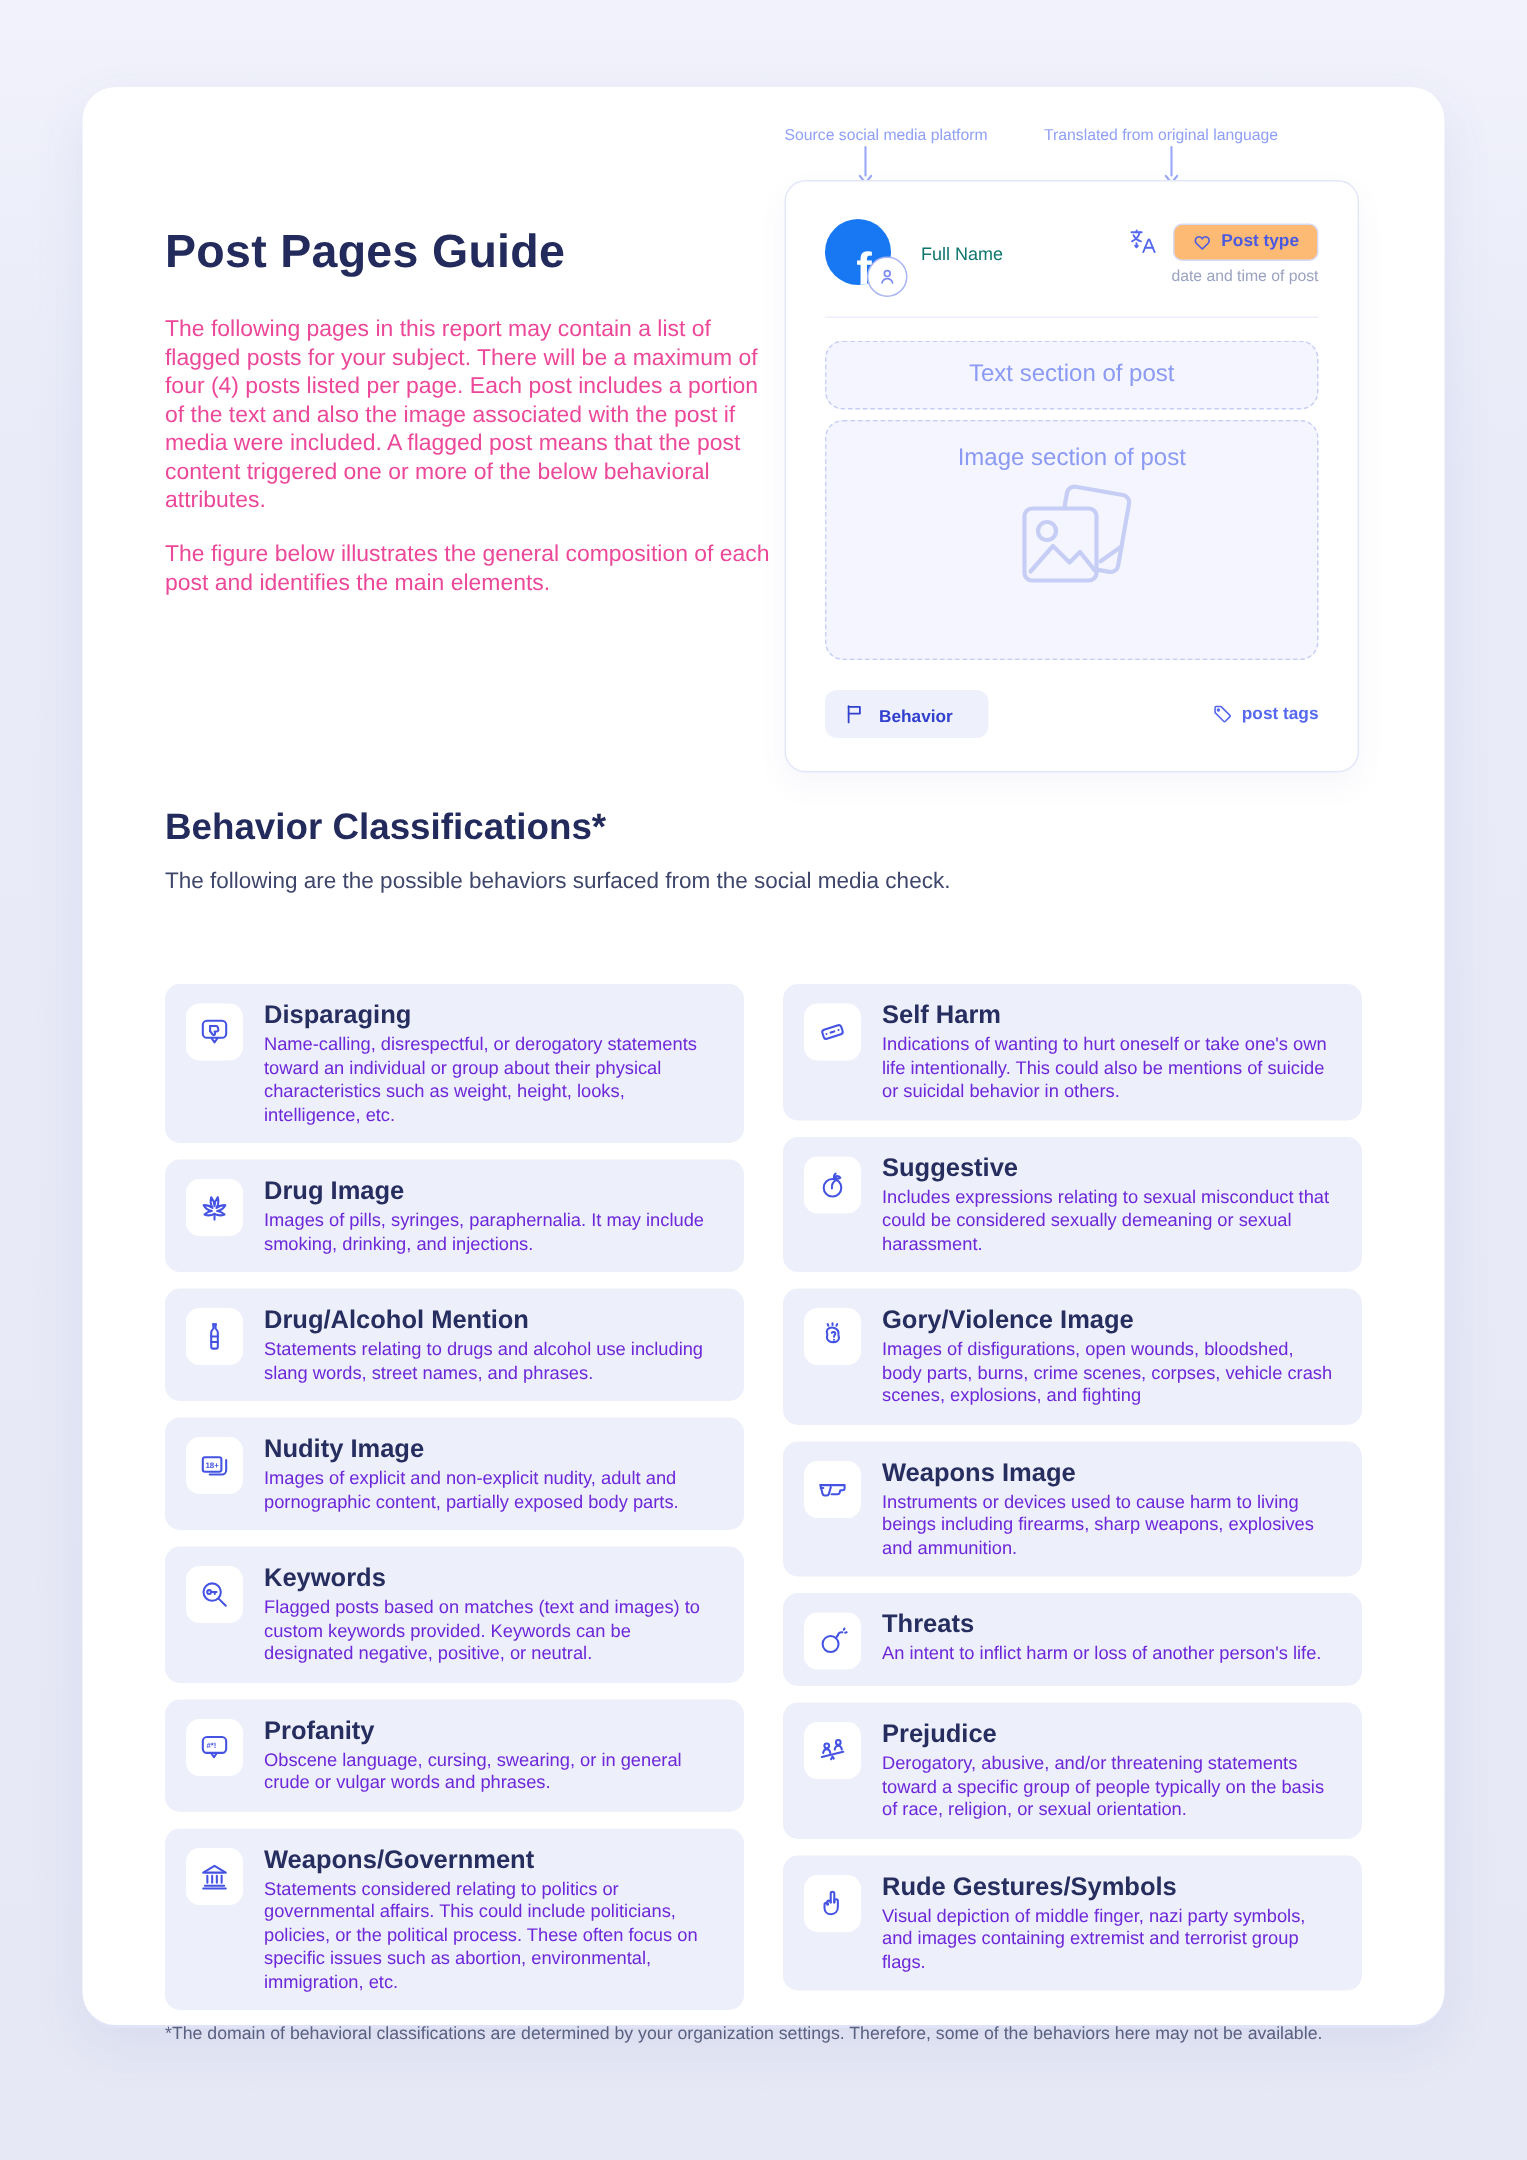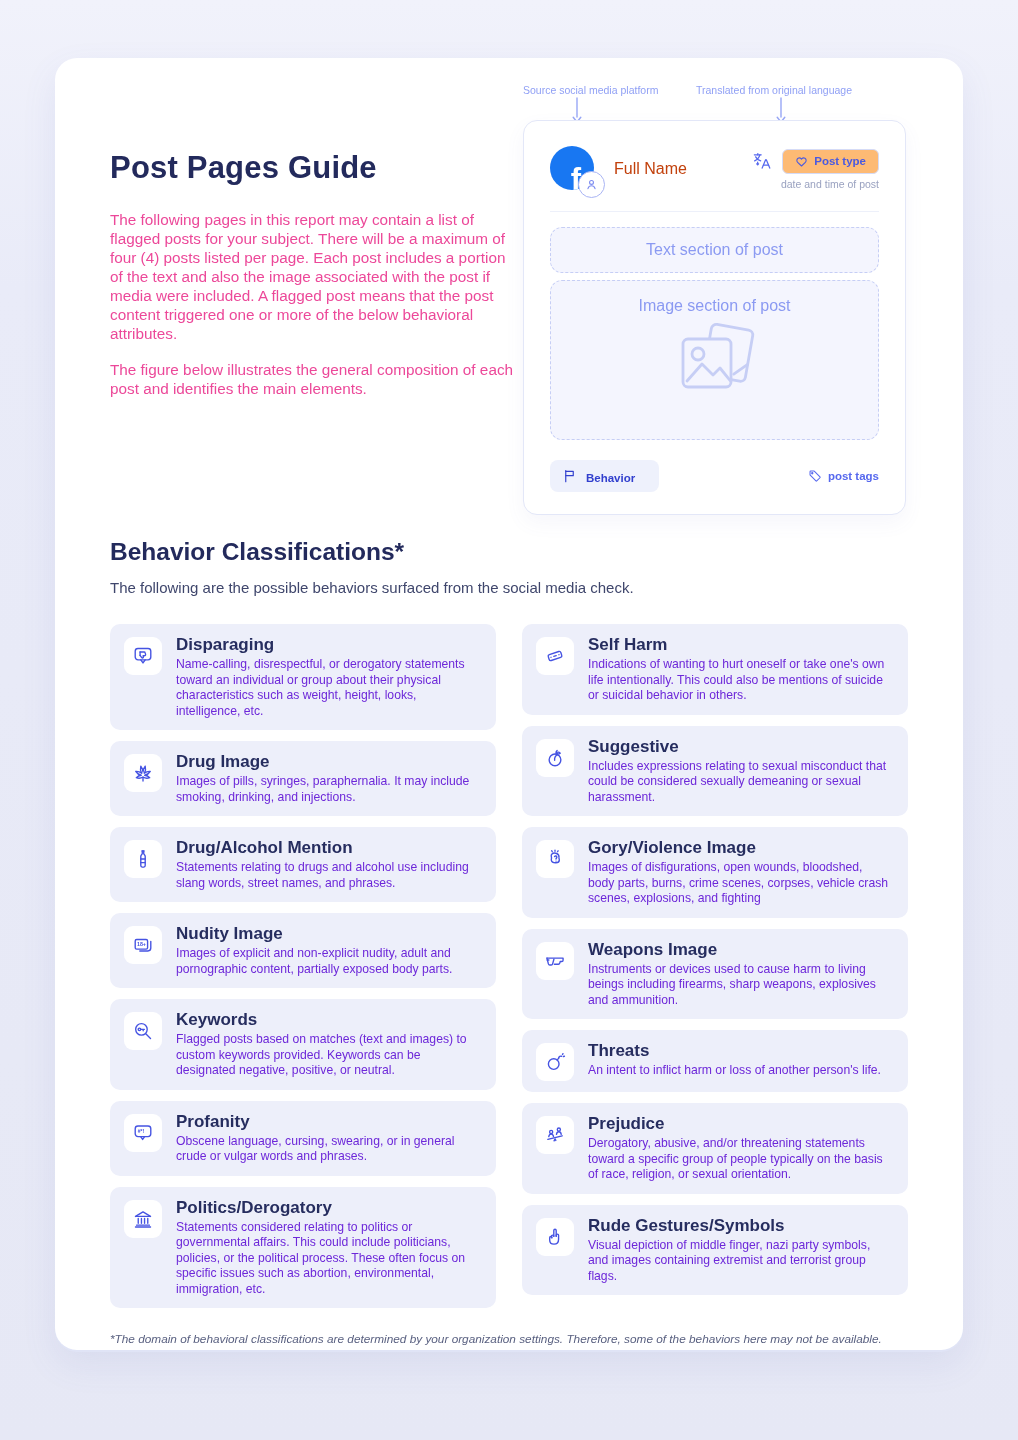--- a/index.html
+++ b/index.html
@@ -36,48 +36,48 @@
     padding:24px 26px 0 26px; position:relative;
   }
   .ph { display:flex; align-items:center; height:48px; }
   .fb-wrap { position:relative; width:46px; height:46px; flex:none; }
   .fb-circle { width:44px; height:44px; border-radius:50%; background:#1877f2;
     display:flex; align-items:flex-end; justify-content:center; overflow:hidden; }
   .fb-f { color:#fff; font-weight:700; font-size:31px; line-height:1; transform:translate(4px,5px); }
   .avatar-badge { position:absolute; right:-9px; bottom:-6px; width:27px; height:27px;
     border-radius:50%; background:#fff; border:1.4px solid #a9b4f4;
     display:flex; align-items:center; justify-content:center; }
-  .full-name { margin-left:18px; font-size:16px; color:#c2410c; }
+  .full-name { margin-left:18px; font-size:12px; color:#0f766e; }
   .ph-right { margin-left:auto; display:flex; flex-direction:column; align-items:flex-end; }
   .ph-row { display:flex; align-items:center; gap:10px; }
   .post-type-btn { display:flex; align-items:center; gap:6px; border:1px solid #d5dbf6;
     border-radius:6px; padding:5px 12px; background:#fdba74; color:#4a5ae0;
     font-size:11.5px; font-weight:700; }
   .date-lbl { margin-top:4px; font-size:10.5px; color:#9aa2c0; }
   .pc-divider { height:1px; background:#edf0fa; margin-top:18px; }
   .dash-sec { border:1.5px dashed #c6cef5; border-radius:12px; background:#f4f5fe;
     color:#8b9af2; font-size:16px; }
   .text-sec { margin-top:15px; height:46px; display:flex; align-items:center; justify-content:center; }
   .img-sec { margin-top:7px; height:160px; display:flex; flex-direction:column; align-items:center; padding-top:16px;text-align:center; }
   .img-sec svg { margin-top:6px; }
   .pc-foot { display:flex; align-items:center; justify-content:space-between; margin-top:20px; }
   .behavior-chip { display:flex; align-items:flex-end; gap:9px; background:#eef1fc;
     border-radius:8px; padding:8px 24px 8px 12px; color:#3240ce; font-size:11.5px; font-weight:700; }
   .post-tags { display:flex; align-items:center; gap:6px; color:#5668ee; font-size:11.5px; font-weight:700; }
   
   .classify-head h2 { margin:0; font-size:24.5px; font-weight:600; color:#232a5c; }
   .classify-sub { margin-top:13px; font-size:15px; color:#3f466c; }
   .columns { display:flex; gap:26px; margin-top:28px; }
-  .col { display:flex; flex-direction:column; gap:11px; width:387px; }
+  .col { display:flex; flex-direction:column; gap:11px; width:387px;margin-top:32px; }
   .bcard { background:#edeffa; border-radius:10px; padding:11px 18px 11px 14px; display:flex; gap:14px; }
   .tile { width:38px; height:38px; background:#fff; border-radius:9px; flex:none;
     display:flex; align-items:center; justify-content:center; margin-top:2px; }
   .btext h3 { margin:0 0 3px; font-size:17px; font-weight:600; color:#262d5f; line-height:19px; }
   .btext p { margin:0; font-size:12.2px; line-height:15.5px; color:#6d28d9; }
-  .footnote { margin-top:24px; font-size:11.8px; font-style:italic; color:#596080; }
+  .footnote { margin-top:8px; font-size:11.8px; color:#596080; }
   svg { display:block; }
   .ic { stroke:#4553e2; stroke-width:1.5; fill:none; stroke-linecap:round; stroke-linejoin:round; }
 </style>
 </head>
 <body>
 
 <div class="sheet">
 
   <div class="intro">
     <h1>Post Pages Guide</h1>
@@ -293,21 +293,21 @@
           <svg width="22" height="22" viewBox="0 0 24 24">
               <g class="ic" stroke-width="1.4">
             <path d="M3.8 9.2L12 4.2l8.2 5"></path>
             <path d="M5 9.2h14"></path>
             <path d="M6.8 11.4v5.2 M10.3 11.4v5.2 M13.7 11.4v5.2 M17.2 11.4v5.2"></path>
             <path d="M5 18.7h14 M3.8 20.7h16.4"></path>
           </g>
             </svg>
         </div>
         <div class="btext">
-          <h3>Politics/Derogatory</h3>
+          <h3>Weapons/Government</h3>
           <p>Statements considered relating to politics or governmental affairs. This could include politicians, policies, or the political process. These often focus on specific issues such as abortion, environmental, immigration, etc.</p>
         </div>
       </div>
 
     </div>
 
     <div class="col">
 
       <div class="bcard">
         <div class="tile">

